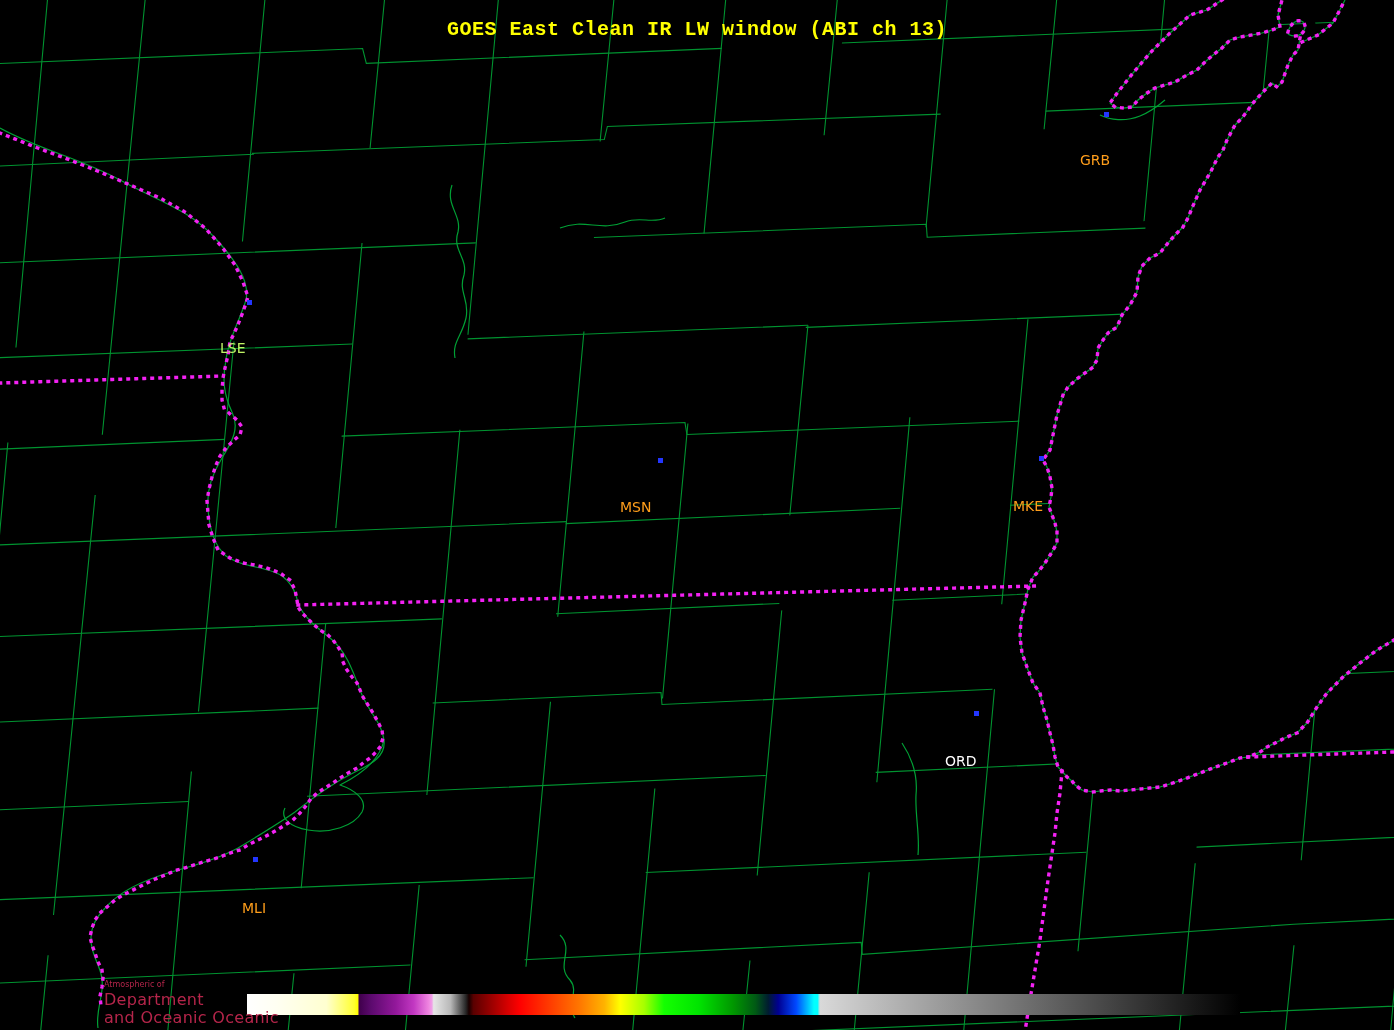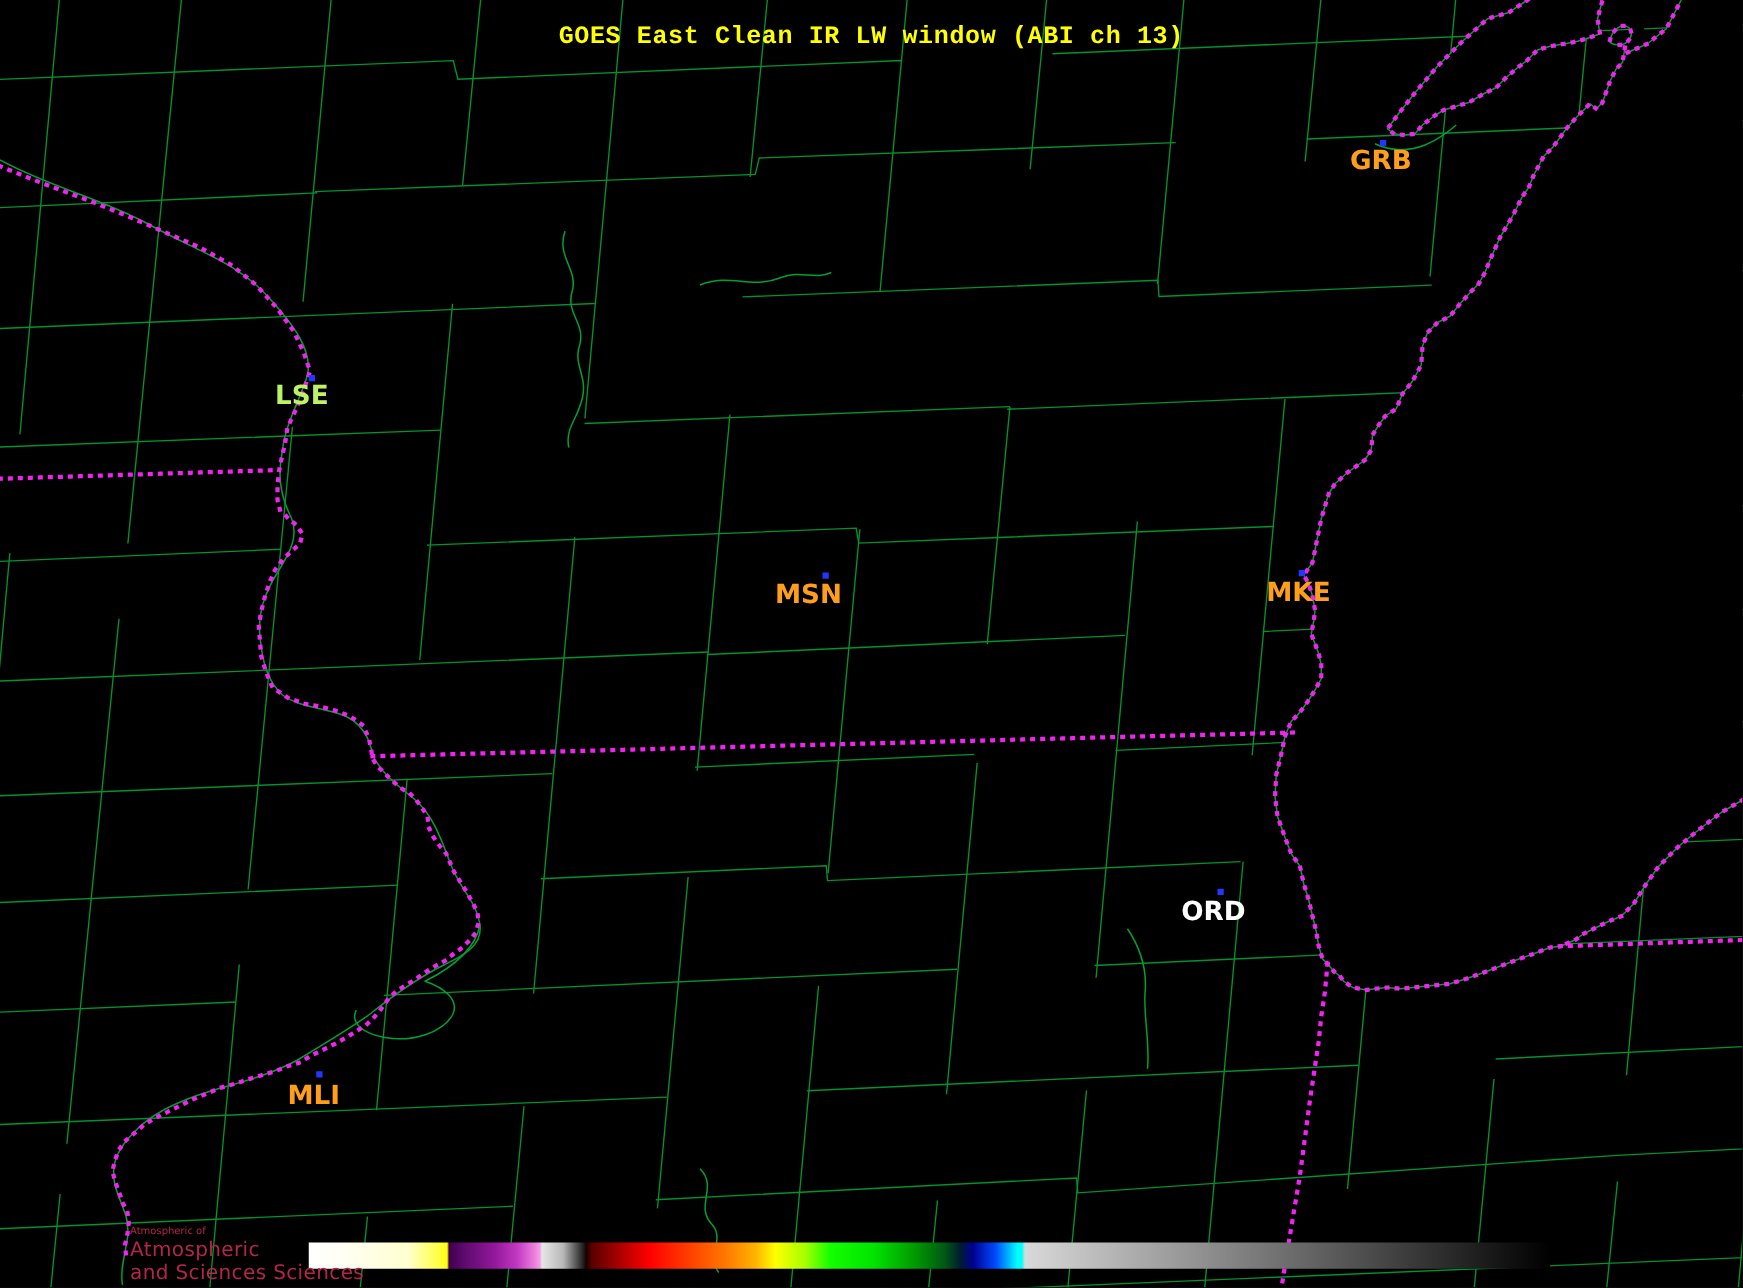--- a/index.html
+++ b/index.html
@@ -1,21 +1,21 @@
 <!DOCTYPE html>
 <html><head>
 <meta charset="utf-8">
 <style>
   html,body{margin:0;padding:0;background:#111;}
   #stage{position:relative;width:1394px;height:1030px;background:#000;overflow:hidden;
          font-family:"DejaVu Sans","Liberation Sans",sans-serif;}
   #mapsvg{position:absolute;left:0;top:0;}
   .title-block{position:absolute;left:0;top:18px;width:1394px;text-align:center;
                font-weight:bold;font-size:20px;line-height:24px;letter-spacing:0.5px;}
-  .city-label{position:absolute;font-size:21px;font-weight:bold;white-space:nowrap;}
+  .city-label{position:absolute;font-size:14px;font-weight:normal;white-space:nowrap;margin-top:36px;}
   .city-dot{position:absolute;width:5px;height:5px;}
   #colorbar{position:absolute;}
   #logo{position:absolute;left:0;top:978px;width:480px;height:52px;}
   .logo-text{position:absolute;left:104px;top:3px;line-height:1;}
   .logo-dept{font-size:8px;margin-bottom:2px;}
   .logo-line{font-size:16px;line-height:18px;letter-spacing:0.3px;}
 </style>
 </head>
 <body>
 
@@ -98,27 +98,27 @@
       <div class="city-label" style="left: 220px; top: 304px; color: #bef264;">LSE</div>
       <div class="city-dot" style="left: 1104px; top: 112px; background: rgb(35, 54, 255);"></div>
       <div class="city-label" style="left: 1080px; top: 116px; color: rgb(255, 158, 27);">GRB</div>
       <div class="city-dot" style="left: 658px; top: 458px; background: rgb(35, 54, 255);"></div>
       <div class="city-label" style="left: 620px; top: 463px; color: rgb(255, 158, 27);">MSN</div>
       <div class="city-dot" style="left: 1039px; top: 456px; background: rgb(35, 54, 255);"></div>
       <div class="city-label" style="left: 1013px; top: 462px; color: rgb(255, 158, 27);">MKE</div>
       <div class="city-dot" style="left: 974px; top: 711px; background: rgb(35, 54, 255);"></div>
       <div class="city-label" style="left: 945px; top: 717px; color: #ffffff;">ORD</div>
       <div class="city-dot" style="left: 253px; top: 857px; background: rgb(35, 54, 255);"></div>
-      <div class="city-label" style="left: 230px; top: 864px; color: rgb(255, 158, 27);">MLI</div>
+      <div class="city-label" style="left: 242px; top: 864px; color: rgb(255, 158, 27);">MLI</div>
     </div>
 
   <div id="colorbar" style="left: 247px; top: 994px; width: 993px; height: 21px; background: linear-gradient(to right, rgb(255, 255, 255) 0%, rgb(255, 255, 242) 3%, rgb(255, 255, 208) 8%, rgb(255, 255, 48) 10.8%, rgb(255, 255, 0) 11.15%, rgb(64, 0, 76) 11.3%, rgb(92, 10, 110) 12.5%, rgb(147, 24, 155) 15%, rgb(194, 56, 194) 16.8%, rgb(239, 133, 224) 18.3%, rgb(240, 160, 232) 18.62%, rgb(230, 230, 230) 18.8%, rgb(184, 184, 184) 20.5%, rgb(38, 38, 38) 22.05%, rgb(24, 0, 0) 22.35%, rgb(90, 0, 0) 22.8%, rgb(212, 0, 0) 26.2%, rgb(255, 0, 0) 27.5%, rgb(255, 119, 0) 33.5%, rgb(255, 179, 0) 36%, rgb(255, 255, 0) 37.6%, rgb(166, 255, 0) 40%, rgb(20, 255, 0) 42%, rgb(0, 228, 0) 45.5%, rgb(0, 150, 0) 49%, rgb(0, 90, 20) 51.2%, rgb(0, 28, 48) 52.5%, rgb(0, 0, 144) 53.5%, rgb(0, 72, 255) 55.3%, rgb(0, 192, 255) 56.5%, rgb(0, 255, 255) 57.1%, rgb(0, 255, 255) 57.45%, rgb(217, 217, 217) 57.7%, rgb(154, 154, 154) 70%, rgb(78, 78, 78) 85%, rgb(0, 0, 0) 100%);"></div>
 
   <div id="logo">
 
     <div class="logo-text" style="color: rgb(181, 37, 74);">
       <div class="logo-dept">Atmospheric of</div>
-      <div class="logo-line">Atmospheric</div>
-      <div class="logo-line">and Sciences Sciences</div>
+      <div class="logo-line">Department</div>
+      <div class="logo-line">and Oceanic Oceanic</div>
     </div>
   </div>
 
 </div>
 
 </body></html>

